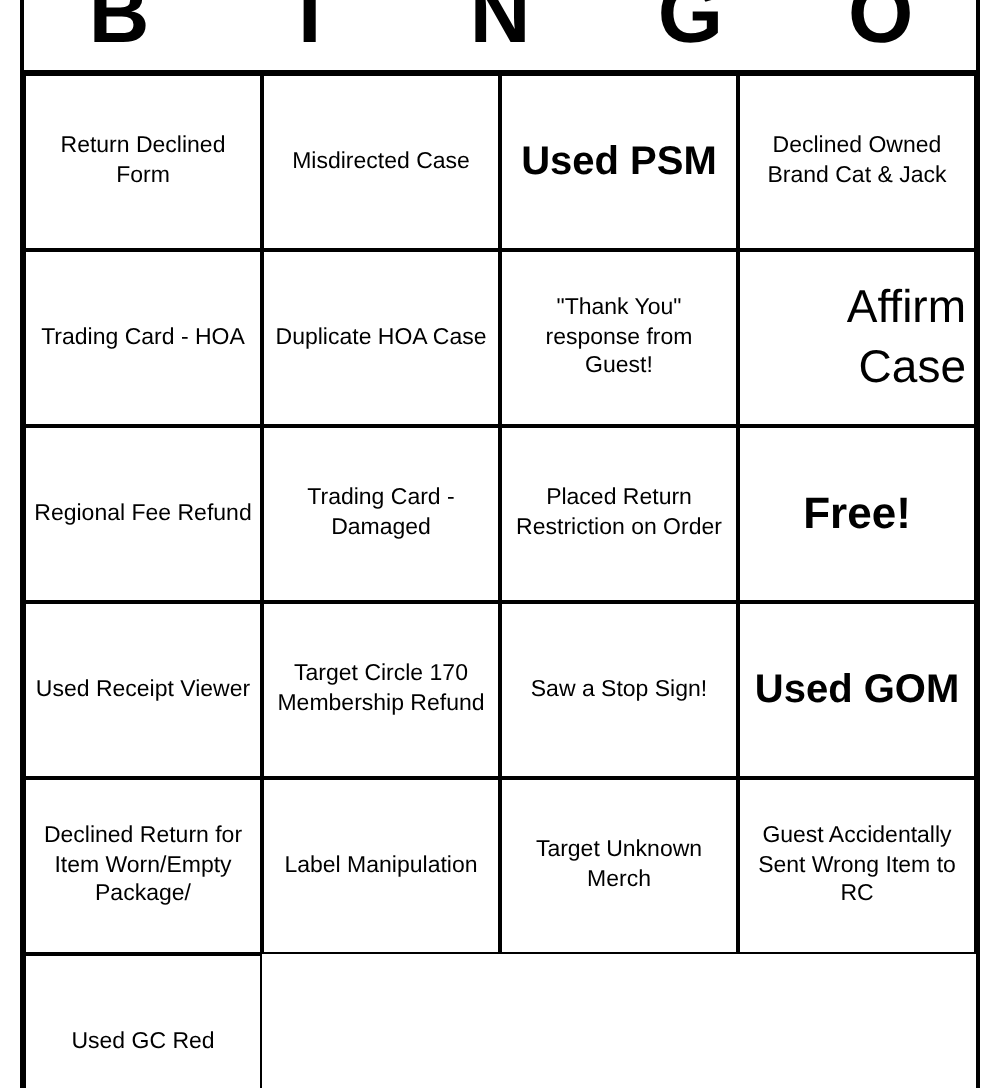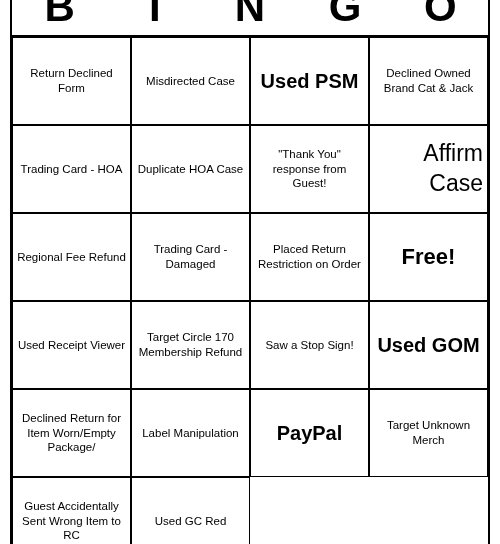--- a/index.html
+++ b/index.html
@@ -84,18 +84,17 @@
       <div class="bingo-cell">Regional Fee Refund</div>
       <div class="bingo-cell">Trading Card - Damaged</div>
       <div class="bingo-cell">Placed Return Restriction on Order</div>
       <div class="bingo-cell free">Free!</div>
       <div class="bingo-cell">Used Receipt Viewer</div>
       <div class="bingo-cell">Target Circle 170 Membership Refund</div>
       <div class="bingo-cell">Saw a Stop Sign!</div>
       <div class="bingo-cell large-text">Used GOM</div>
       <div class="bingo-cell">Declined Return for Item Worn/Empty Package/</div>
       <div class="bingo-cell">Label Manipulation</div>
-      <div class="bingo-cell paypal">PayPal</div>
       <div class="bingo-cell">Target Unknown Merch</div>
       <div class="bingo-cell">Guest Accidentally Sent Wrong Item to RC</div>
       <div class="bingo-cell">Used GC Red</div>
     </div>
 </div>
 
 </body></html>

